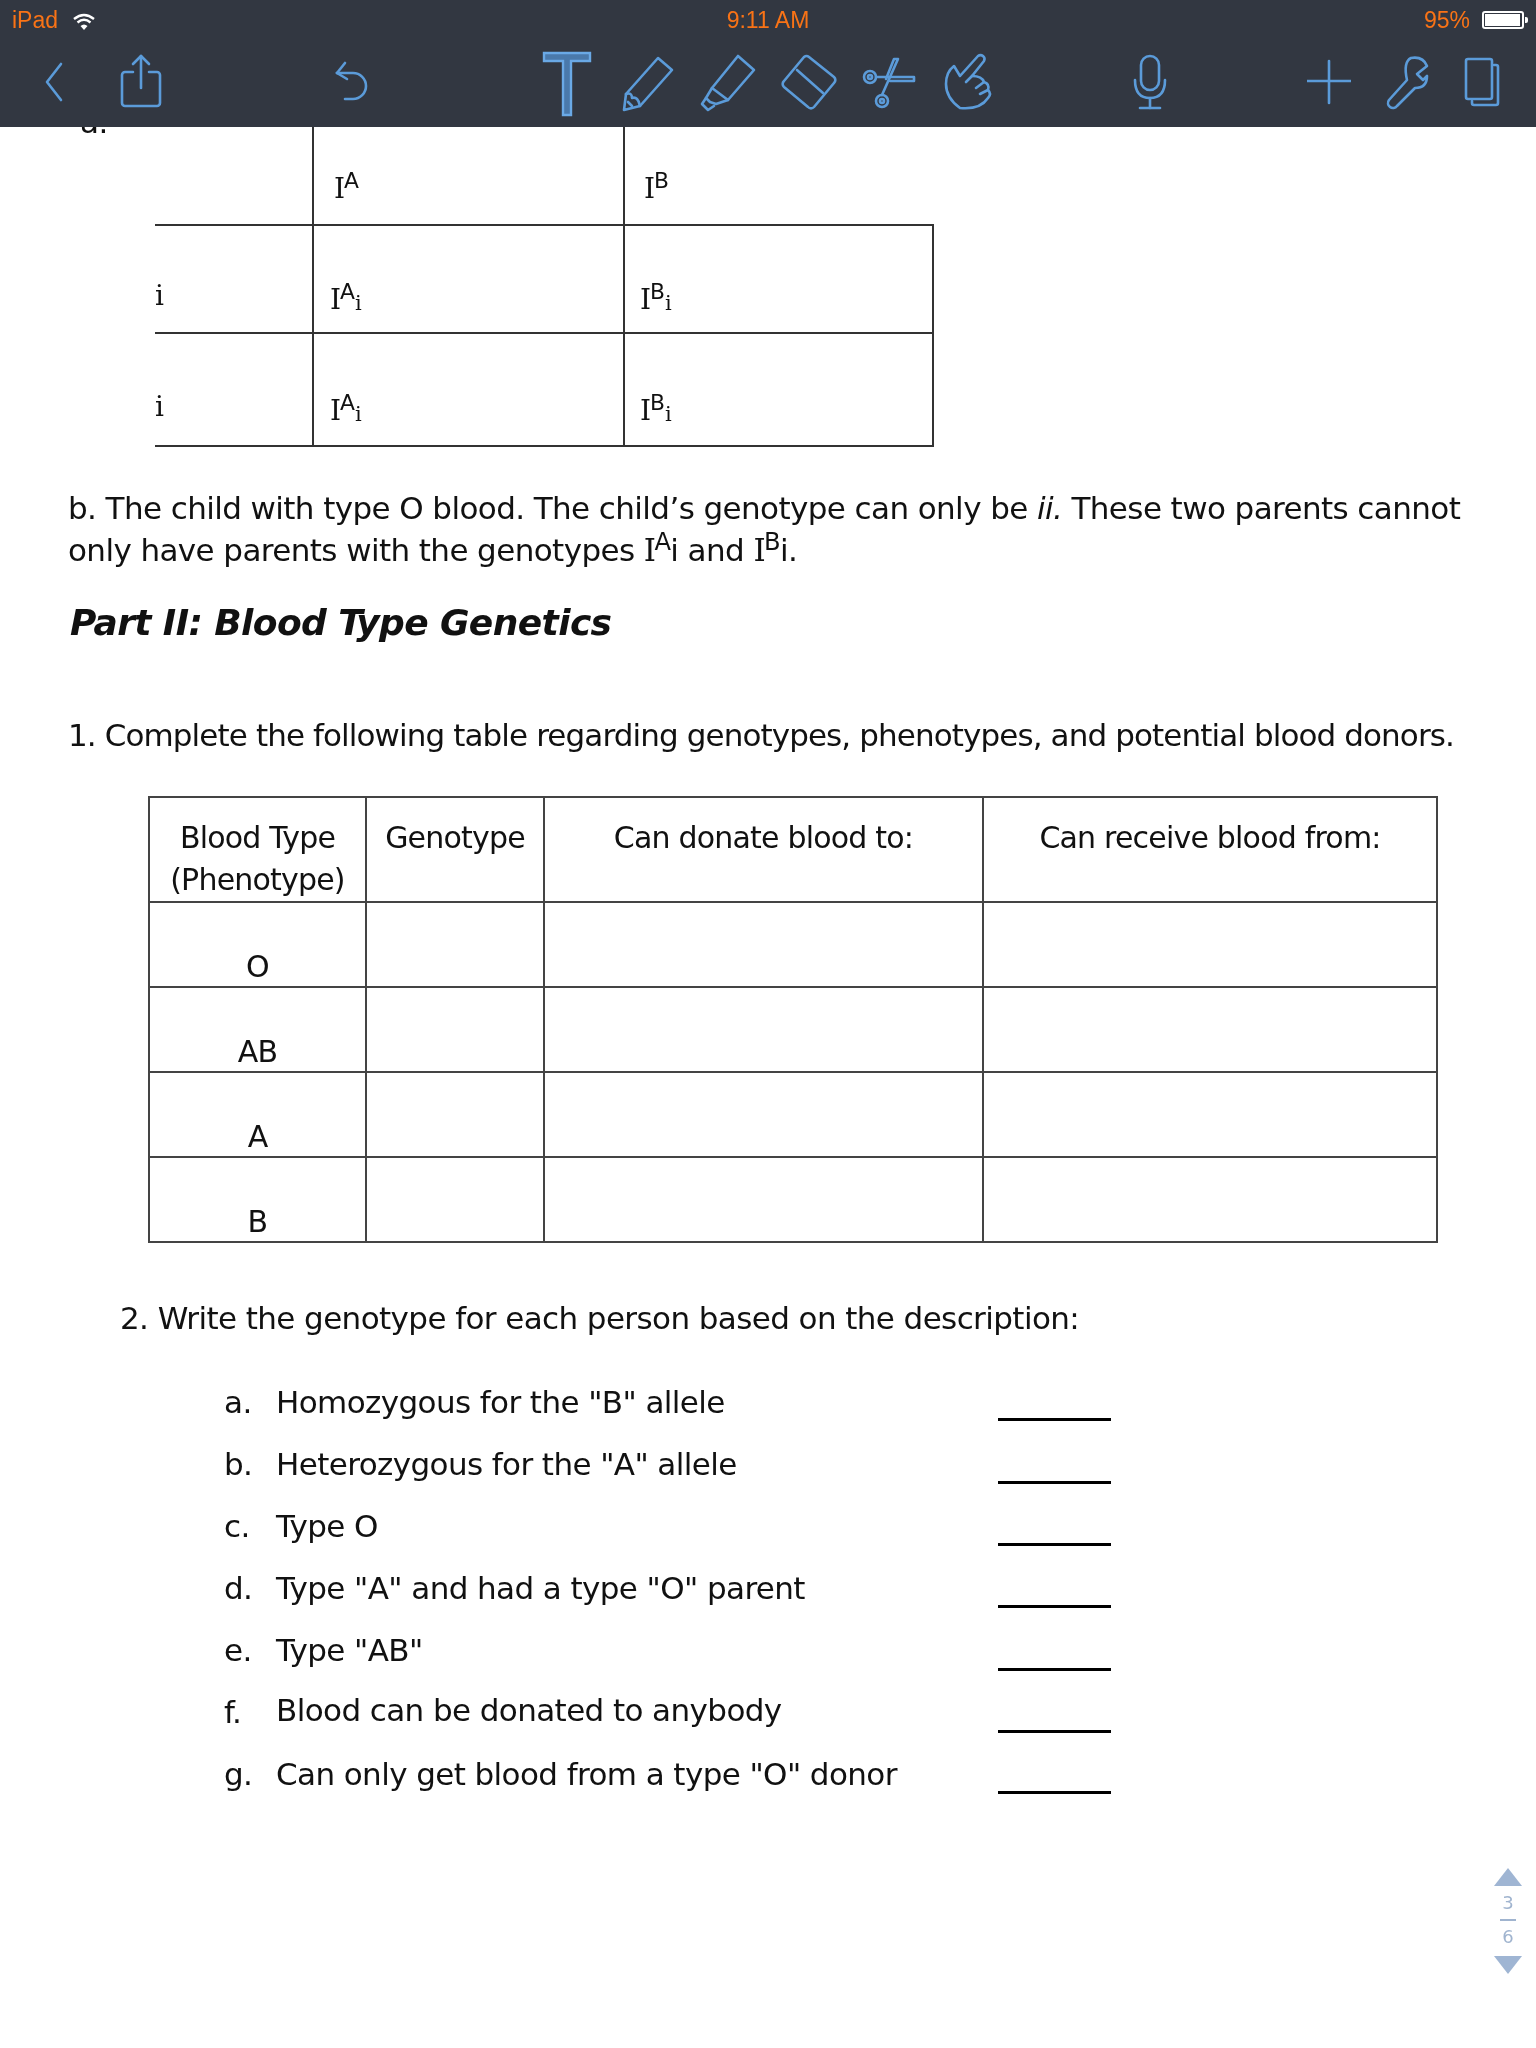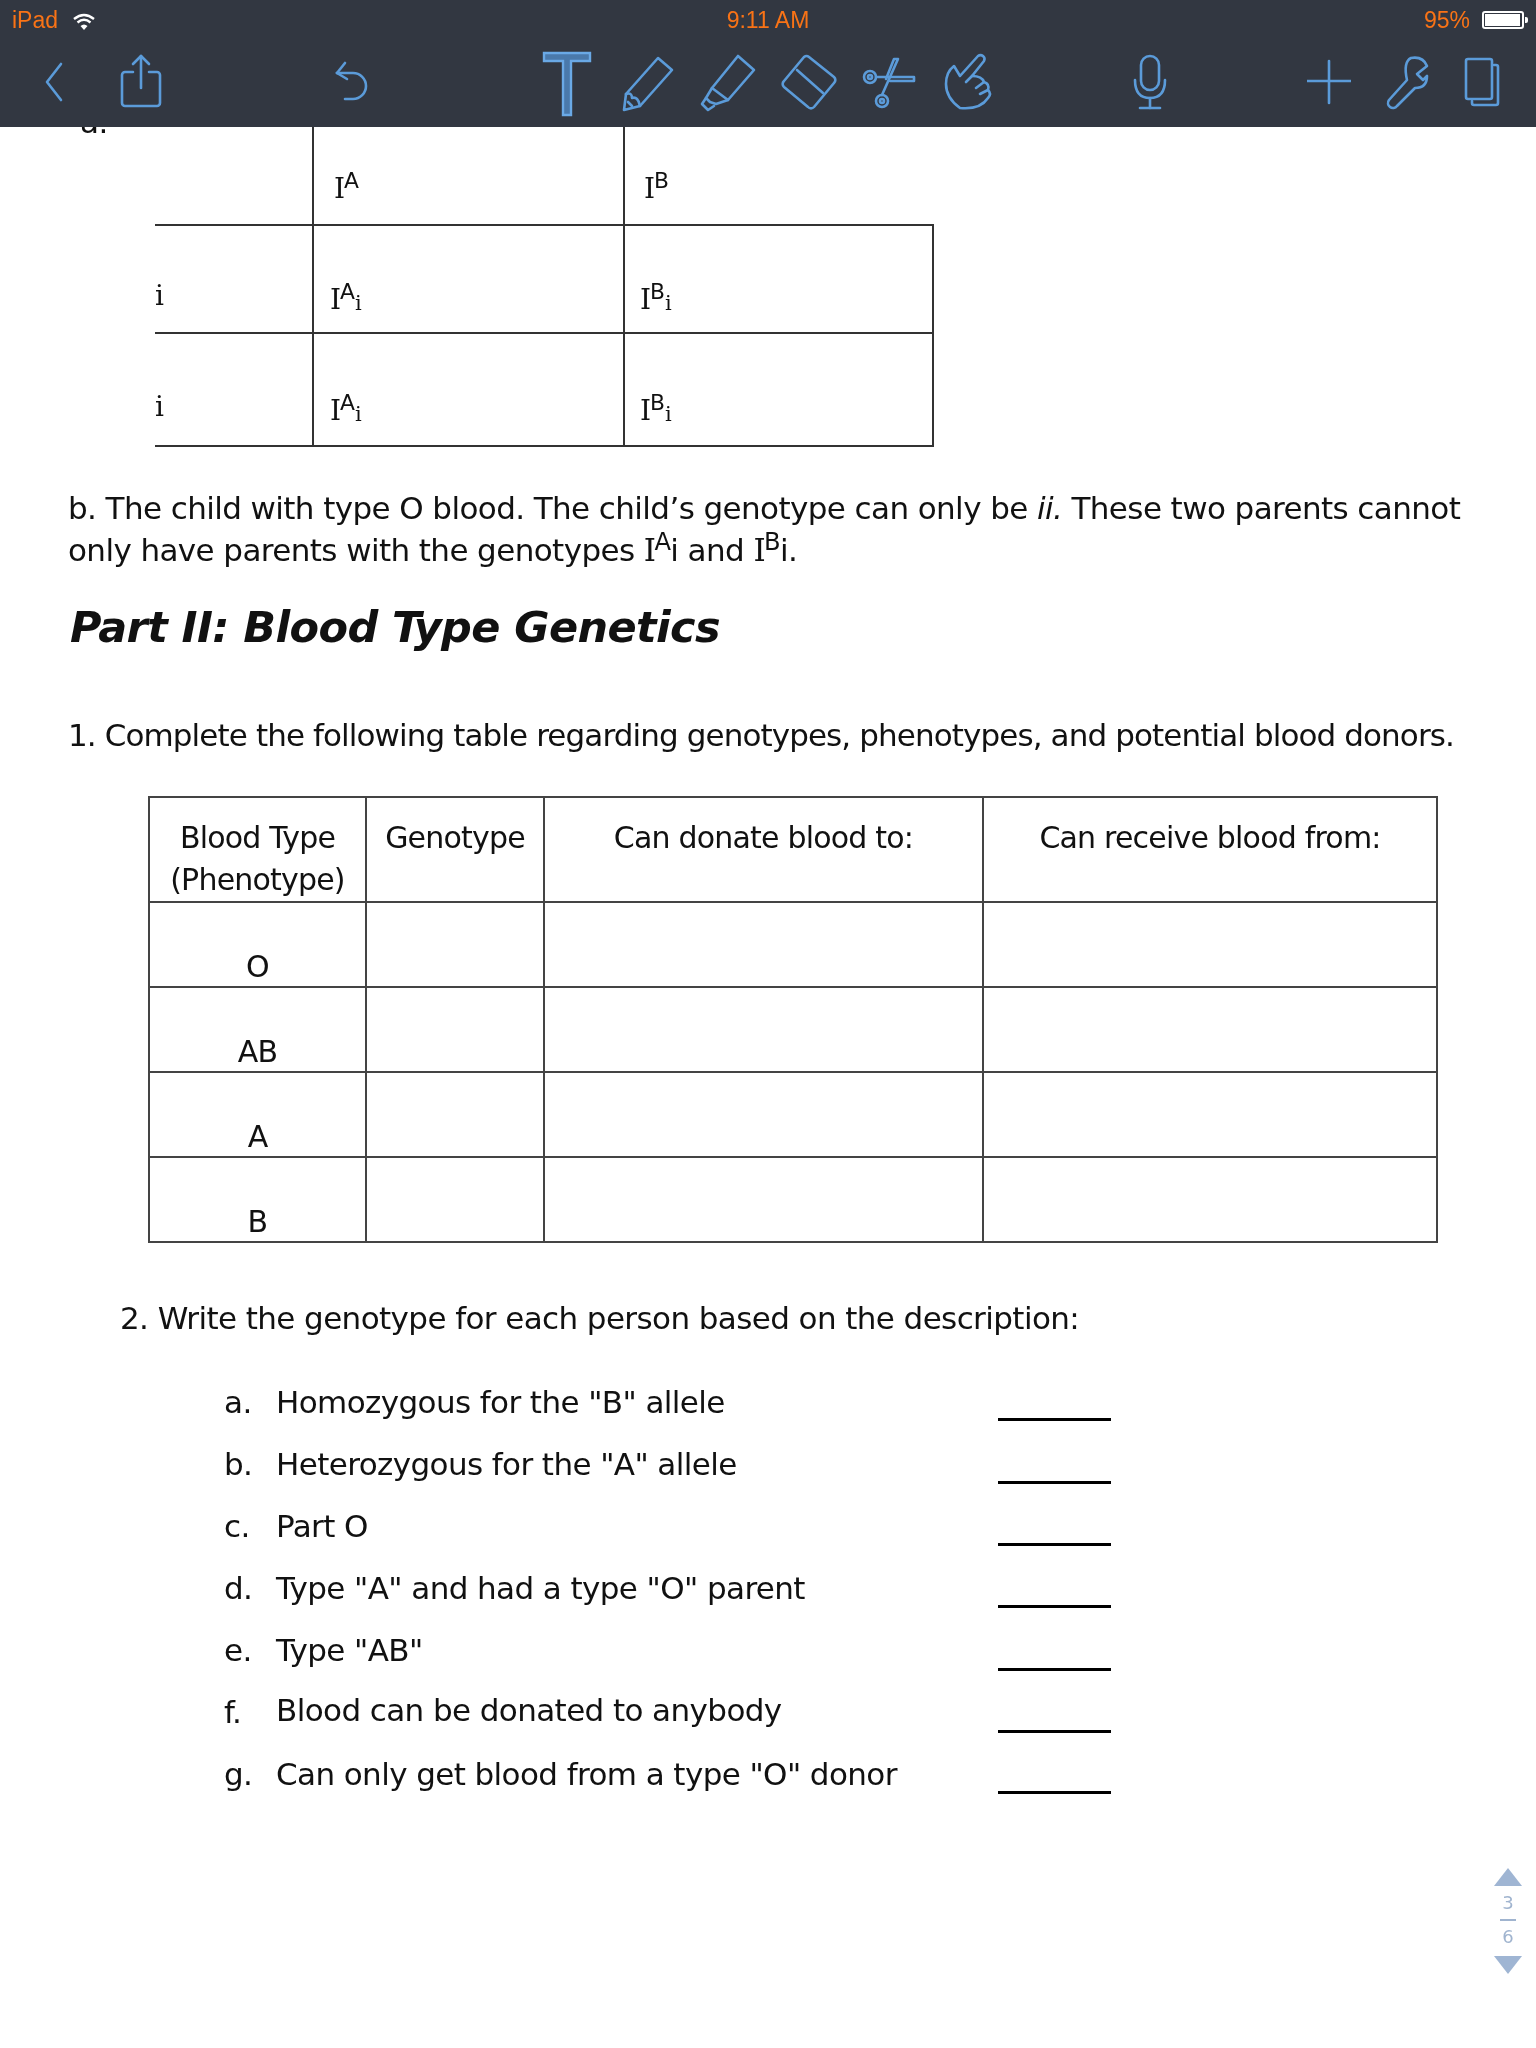--- a/index.html
+++ b/index.html
@@ -80,21 +80,21 @@
     <div class="pcell" style="left:640px; top:255px;"><span>I</span><sup class="al">B</sup><sub class="al">i</sub></div>
 
     <div class="pcell" style="left:155px; top:366px;">i</div>
     <div class="pcell" style="left:330px; top:366px;"><span>I</span><sup class="al">A</sup><sub class="al">i</sub></div>
     <div class="pcell" style="left:640px; top:366px;"><span>I</span><sup class="al">B</sup><sub class="al">i</sub></div>
   </div>
 
   <div class="t sans" style="left:68px; top:528px;"><span>only have parents with the genotypes </span><span class="serif">I</span><sup class="al">A</sup><span>i</span><span> and </span><span class="serif">I</span><sup class="al">B</sup><span>i.</span></div>
   <div class="t sans" style="left:68px; top:490px;"><span>b. The child with type O blood. The child’s genotype can only be </span><i>ii.</i><span> These two parents cannot</span></div>
 
-  <div class="t sans" style="left:70px; top:602px; font-weight:bold; font-style:italic; font-size:43px;">Part II: Blood Type Genetics</div>
+  <div class="t sans" style="left:70px; top:602px; font-weight:bold; font-style:italic; font-size:36px;">Part II: Blood Type Genetics</div>
 
   <div class="t sans" style="left:68px; top:717px; font-size:31px; letter-spacing:-0.9px;">1. Complete the following table regarding genotypes, phenotypes, and potential blood donors.</div>
 
   <table class="blood">
     <tbody>
         <tr>
       <th style="width:215px; height:80px;"><span>Blood Type</span><br><span>(Phenotype)</span></th>
       <th style="width:176px;">Genotype</th>
       <th style="width:437px;border-radius:10px;">Can donate blood to:</th>
       <th style="width:452px;">Can receive blood from:</th>
@@ -134,21 +134,21 @@
       <div class="t sans" style="left:276px; top:1384px;">Homozygous for the "B" allele</div>
       <div class="blank" style="top:1418px;"></div>
     </div>
     <div>
       <div class="t sans" style="left:224px; top:1446px;">b.</div>
       <div class="t sans" style="left:276px; top:1446px;">Heterozygous for the "A" allele</div>
       <div class="blank" style="top:1481px;"></div>
     </div>
     <div>
       <div class="t sans" style="left:224px; top:1508px;">c.</div>
-      <div class="t sans" style="left:276px; top:1508px;">Part O</div>
+      <div class="t sans" style="left:276px; top:1508px;">Type O</div>
       <div class="blank" style="top:1543px;"></div>
     </div>
     <div>
       <div class="t sans" style="left:224px; top:1570px;">d.</div>
       <div class="t sans" style="left:276px; top:1570px;">Type "A" and had a type "O" parent</div>
       <div class="blank" style="top:1605px;"></div>
     </div>
     <div>
       <div class="t sans" style="left:224px; top:1632px;">e.</div>
       <div class="t sans" style="left:276px; top:1632px;">Type "AB"</div>

